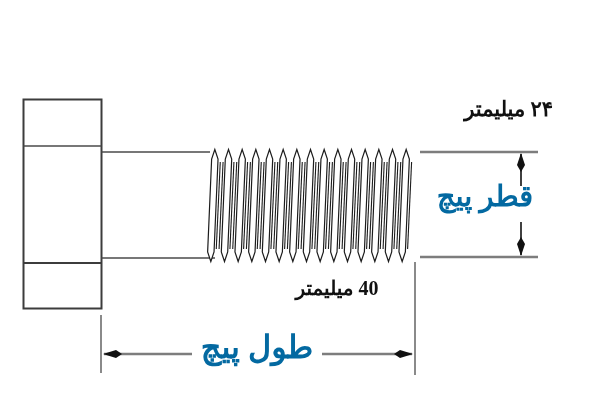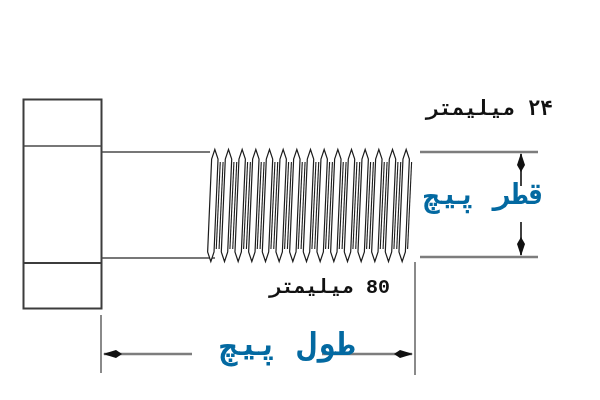--- a/index.html
+++ b/index.html
@@ -1,36 +1,36 @@
 <!DOCTYPE html>
 <html><head>
 <meta charset="utf-8">
 <style>
   html,body{margin:0;padding:0;background:#ffffff;}
   .stage{
     position:relative;
     width:600px;height:400px;
     background:#ffffff;
     overflow:hidden;
-    font-family:Liberation Mono, monospace;
+    font-family:Liberation Serif, serif;
   }
   .stage svg{position:absolute;left:0;top:0;}
   .lbl{
     position:absolute;
     font-weight:bold;
     white-space:nowrap;
     line-height:1;
     user-select:none;
   }
   .lbl.black{color:#111111;}
   .lbl.orange{color:#0369a1;}
   .diam-value{right:47px;top:99px;font-size:21px;}
   .diam-name{left:420px;top:182px;width:130px;text-align:center;font-size:29px;}
   .len-value{left:284px;top:278px;width:106px;text-align:center;font-size:20px;}
-  .len-name{left:190px;top:331px;width:134px;text-align:center;font-size:32px;margin-left:31px;}
+  .len-name{left:190px;top:331px;width:134px;text-align:center;font-size:32px;}
 
   .outline{stroke:#3c3c3c;stroke-width:2;fill:none;}
   .thin-outline{stroke:#4a4a4a;stroke-width:1.6;fill:none;}
   .dimline{stroke:#7d7d7d;stroke-width:2.4;fill:none;}
   .extline{stroke:#8a8a8a;stroke-width:2;fill:none;}
   .stem{stroke:#111111;stroke-width:1.6;fill:none;}
   .ahead{fill:#111111;stroke:none;}
   .thread{stroke:#1c1c1c;stroke-width:1.2;fill:#ffffff;}
   .threadline{stroke:#1c1c1c;stroke-width:1.1;fill:none;}
 </style>
@@ -115,16 +115,16 @@
       <line x1="322" y1="354" x2="412" y2="354" class="dimline"></line>
       <polygon points="103,354 116,350 122,354 116,358" class="ahead"></polygon>
       <polygon points="413,354 400,350 394,354 400,358" class="ahead"></polygon>
     </g>
   </svg>
 
   <div class="lbl black diam-value" dir="rtl">۲۴ میلیمتر</div>
 
   <div class="lbl orange diam-name" dir="rtl">قطر پیچ</div>
 
-  <div class="lbl black len-value" dir="rtl">80 میلیمتر</div>
+  <div class="lbl black len-value" dir="rtl">40 میلیمتر</div>
 
   <div class="lbl orange len-name" dir="rtl">طول پیچ</div>
 </div>
 
 </body></html>

